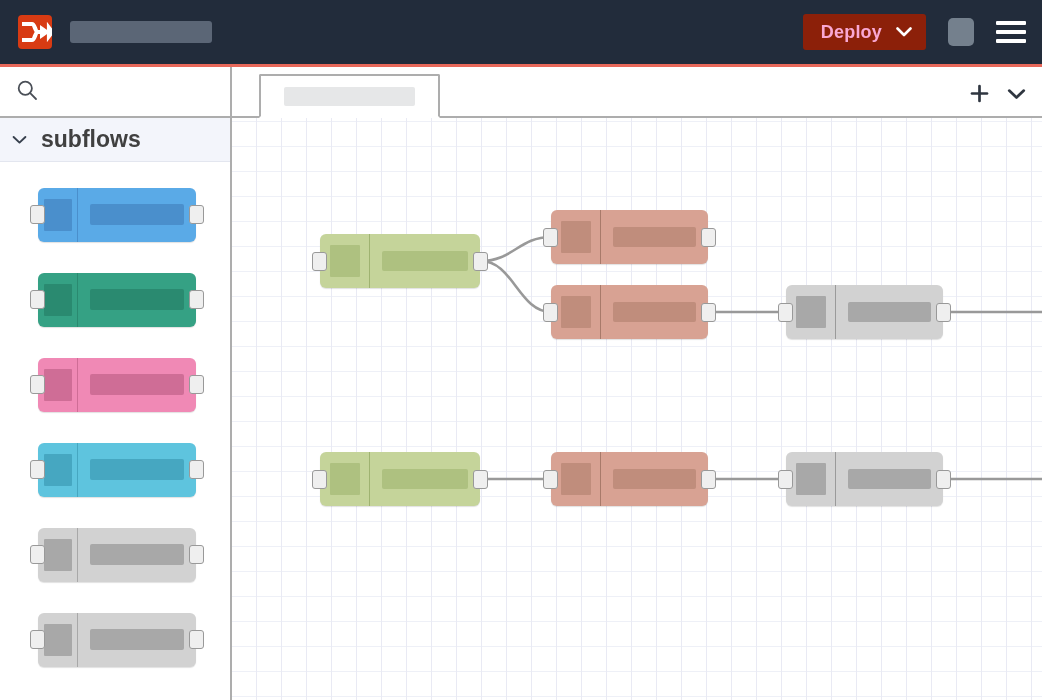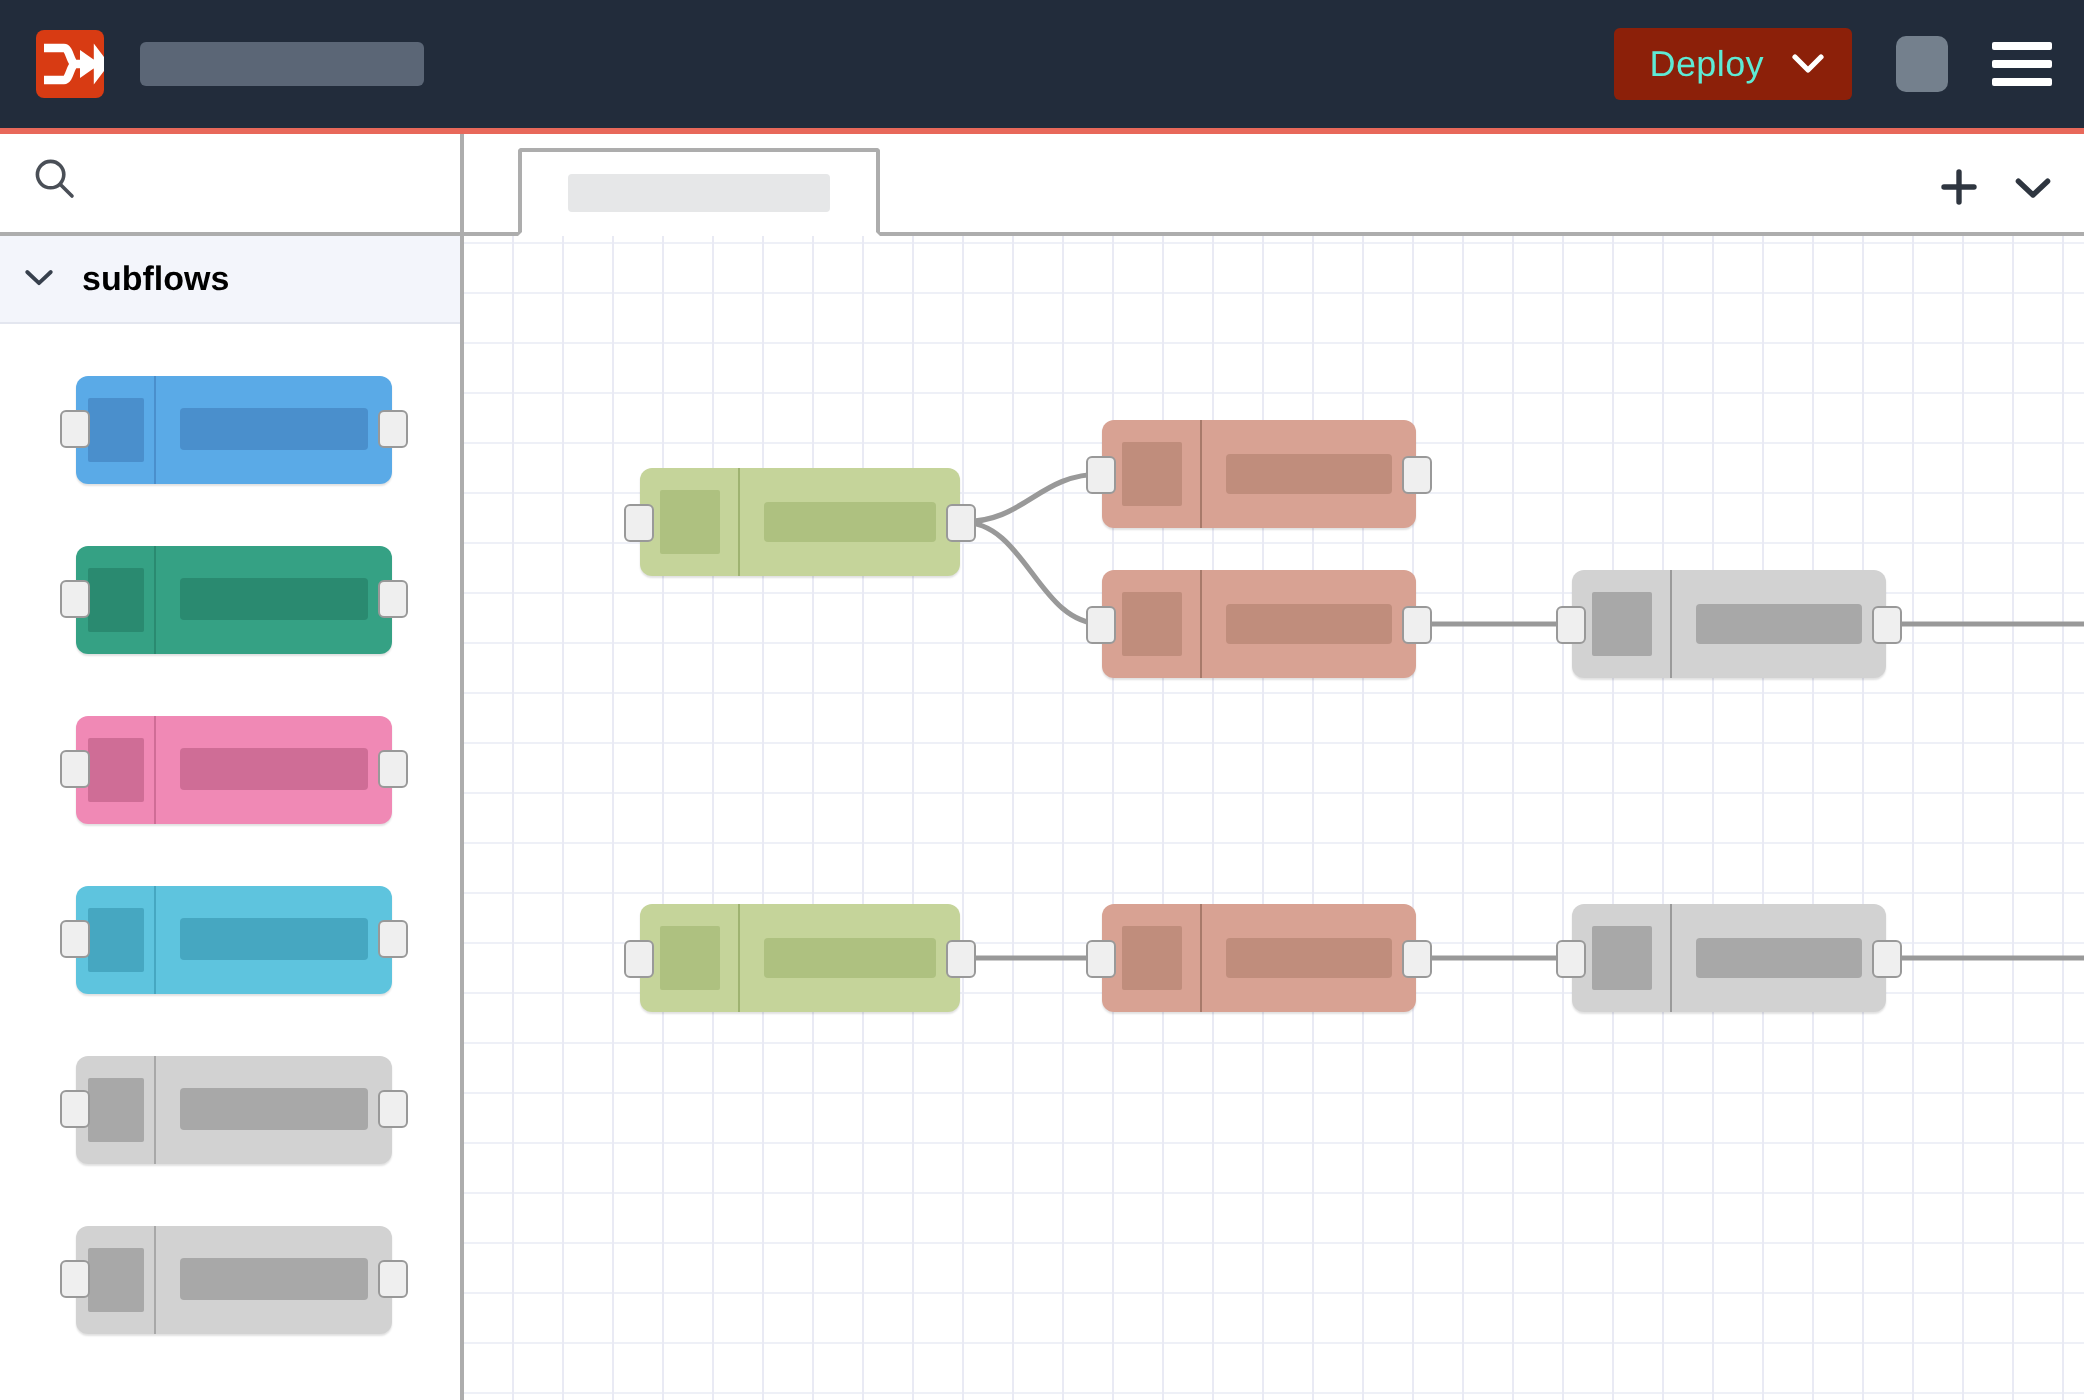--- a/index.html
+++ b/index.html
@@ -59,23 +59,23 @@
     align-items: center;
     gap: 14px;
     height: 36px;
     padding: 0 14px 0 18px;
     background: #8c2009;
     border: none;
     border-radius: 3px;
     cursor: pointer;
   }
   #deploy-label {
-    color: #5eead4;
+    color: #f9a8d4;
     font-size: 18px;
-    font-weight: normal;
+    font-weight: bold;
     letter-spacing: .2px;
     line-height: 1;
   }
   #deploy-caret { display: block; }
 
   #header-user-btn {
     width: 26px;
     height: 28px;
     border-radius: 5px;
     background: #74808d;
@@ -136,23 +136,23 @@
     flex: 0 0 44px;
     display: flex;
     align-items: center;
     gap: 14px;
     padding-left: 12px;
     background: #f3f5fb;
     border-bottom: 1px solid #e3e6ef;
     cursor: pointer;
   }
   #palette-category-label {
-    font-size: 17px;
+    font-size: 23px;
     font-weight: bold;
-    color: #000000;
+    color: #404040;
   }
 
   #palette-node-list {
     flex: 1 1 auto;
     overflow: hidden;
     padding-top: 10px;
   }
 
   .palette-node-wrap {
     position: relative;

